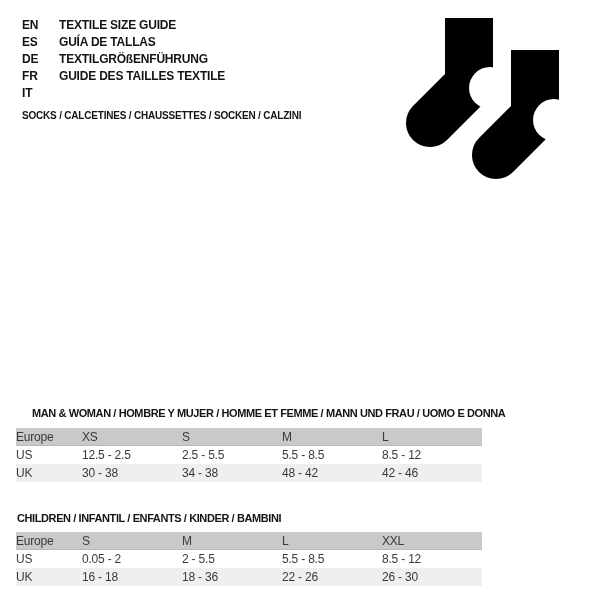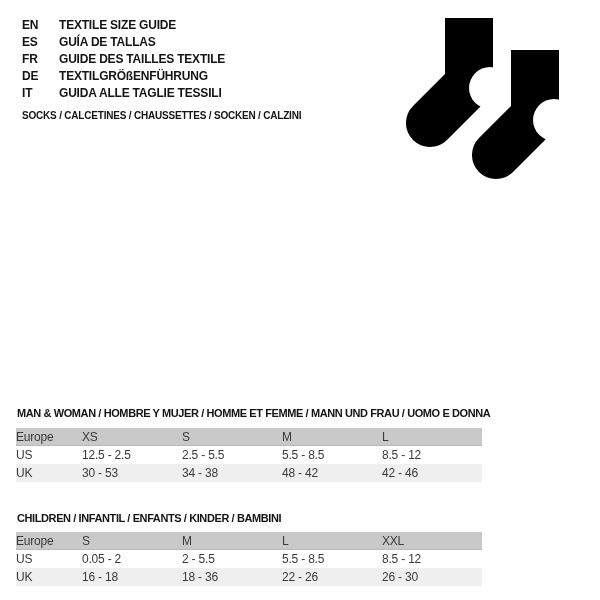--- a/index.html
+++ b/index.html
@@ -32,21 +32,21 @@
   
   .socks-svg { position: absolute; left: 395px; top: 5px; width: 195px; height: 195px; }
 
   
   .tbl-title {
     position: absolute; left: 17px;
     font-size: 11px; font-weight: bold; letter-spacing: -0.4px;
     color: var(--text-primary, #111);
     white-space: nowrap;
   }
-  .tbl-title.t1 { top: 407px; }
+  .tbl-title.t1 { top: 407px; margin-left: 15px; }
   .tbl-title.t2 { top: 512px; }
 
   .size-table { position: absolute; left: 16px; width: 466px; }
   .size-table.t1 { top: 428px; }
   .size-table.t2 { top: 532px; }
 
   .tr {
     display: flex; height: 18px; line-height: 18px;
     font-size: 12px; letter-spacing: -0.2px;
     color: var(--table-text, #3a3a3a);
@@ -68,30 +68,29 @@
   <div class="lang-list">
     <div class="lang-row">
       <span class="lang-code">EN</span>
       <span class="lang-label">TEXTILE SIZE GUIDE</span>
     </div>
     <div class="lang-row">
       <span class="lang-code">ES</span>
       <span class="lang-label">GUÍA DE TALLAS</span>
     </div>
     <div class="lang-row">
+      <span class="lang-code">DE</span>
+      <span class="lang-label">TEXTILGRÖßENFÜHRUNG</span>
+    </div>
+    <div class="lang-row">
       <span class="lang-code">FR</span>
       <span class="lang-label">GUIDE DES TAILLES TEXTILE</span>
     </div>
     <div class="lang-row">
-      <span class="lang-code">DE</span>
-      <span class="lang-label">TEXTILGRÖßENFÜHRUNG</span>
-    </div>
-    <div class="lang-row">
       <span class="lang-code">IT</span>
-      <span class="lang-label">GUIDA ALLE TAGLIE TESSILI</span>
     </div>
   </div>
 
   <div class="category">SOCKS / CALCETINES / CHAUSSETTES / SOCKEN / CALZINI</div>
 
   <svg class="socks-svg" viewBox="0 0 195 195" aria-hidden="true">
 
     <g transform="translate(50,13)">
       <path d="M 0,0 H 48 V 76 L 2,122 A 24,24 0 0 1 -32,88 L 0,56 Z" fill="#000000"></path>
       <circle cx="45" cy="70" r="21" fill="#ffffff"></circle>
@@ -115,21 +114,21 @@
     </div>
     <div class="tr">
       <div class="td c0">US</div>
       <div class="td">12.5 - 2.5</div>
       <div class="td">2.5 - 5.5</div>
       <div class="td">5.5 - 8.5</div>
       <div class="td">8.5 - 12</div>
     </div>
     <div class="tr zebra">
       <div class="td c0">UK</div>
-      <div class="td">30 - 53</div>
+      <div class="td">30 - 38</div>
       <div class="td">34 - 38</div>
       <div class="td">48 - 42</div>
       <div class="td">42 - 46</div>
     </div>
   </div>
 
   <div class="tbl-title t2">CHILDREN / INFANTIL / ENFANTS / KINDER / BAMBINI</div>
   <div class="size-table t2">
     <div class="tr head">
       <div class="td c0">Europe</div>

